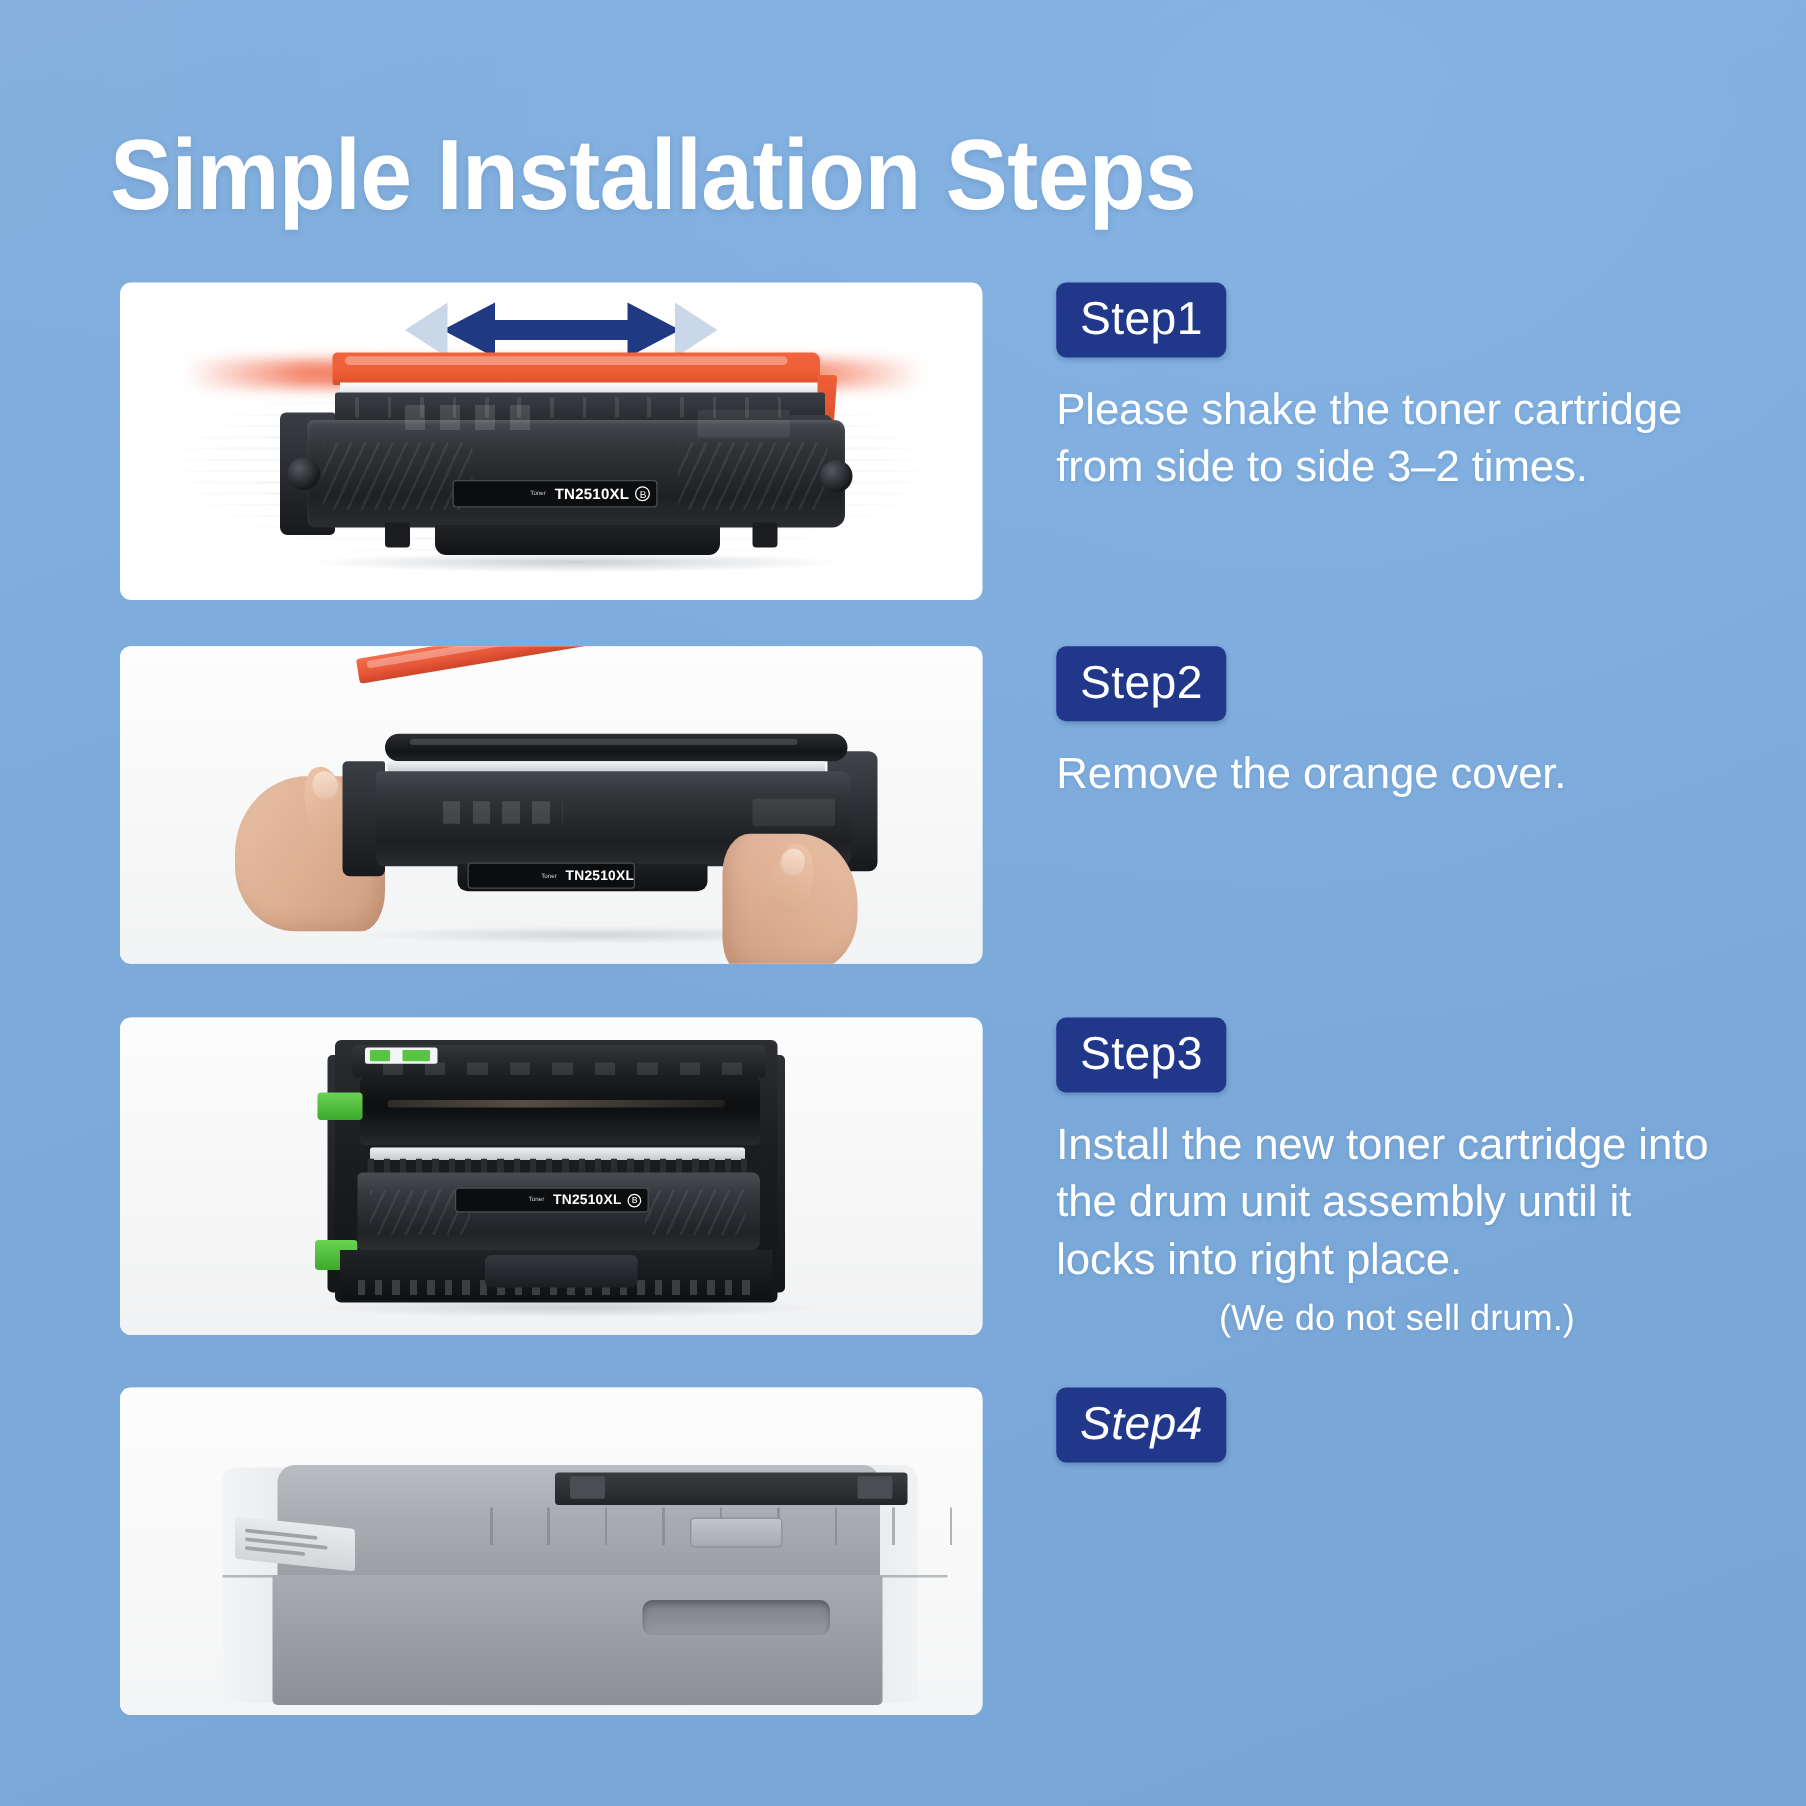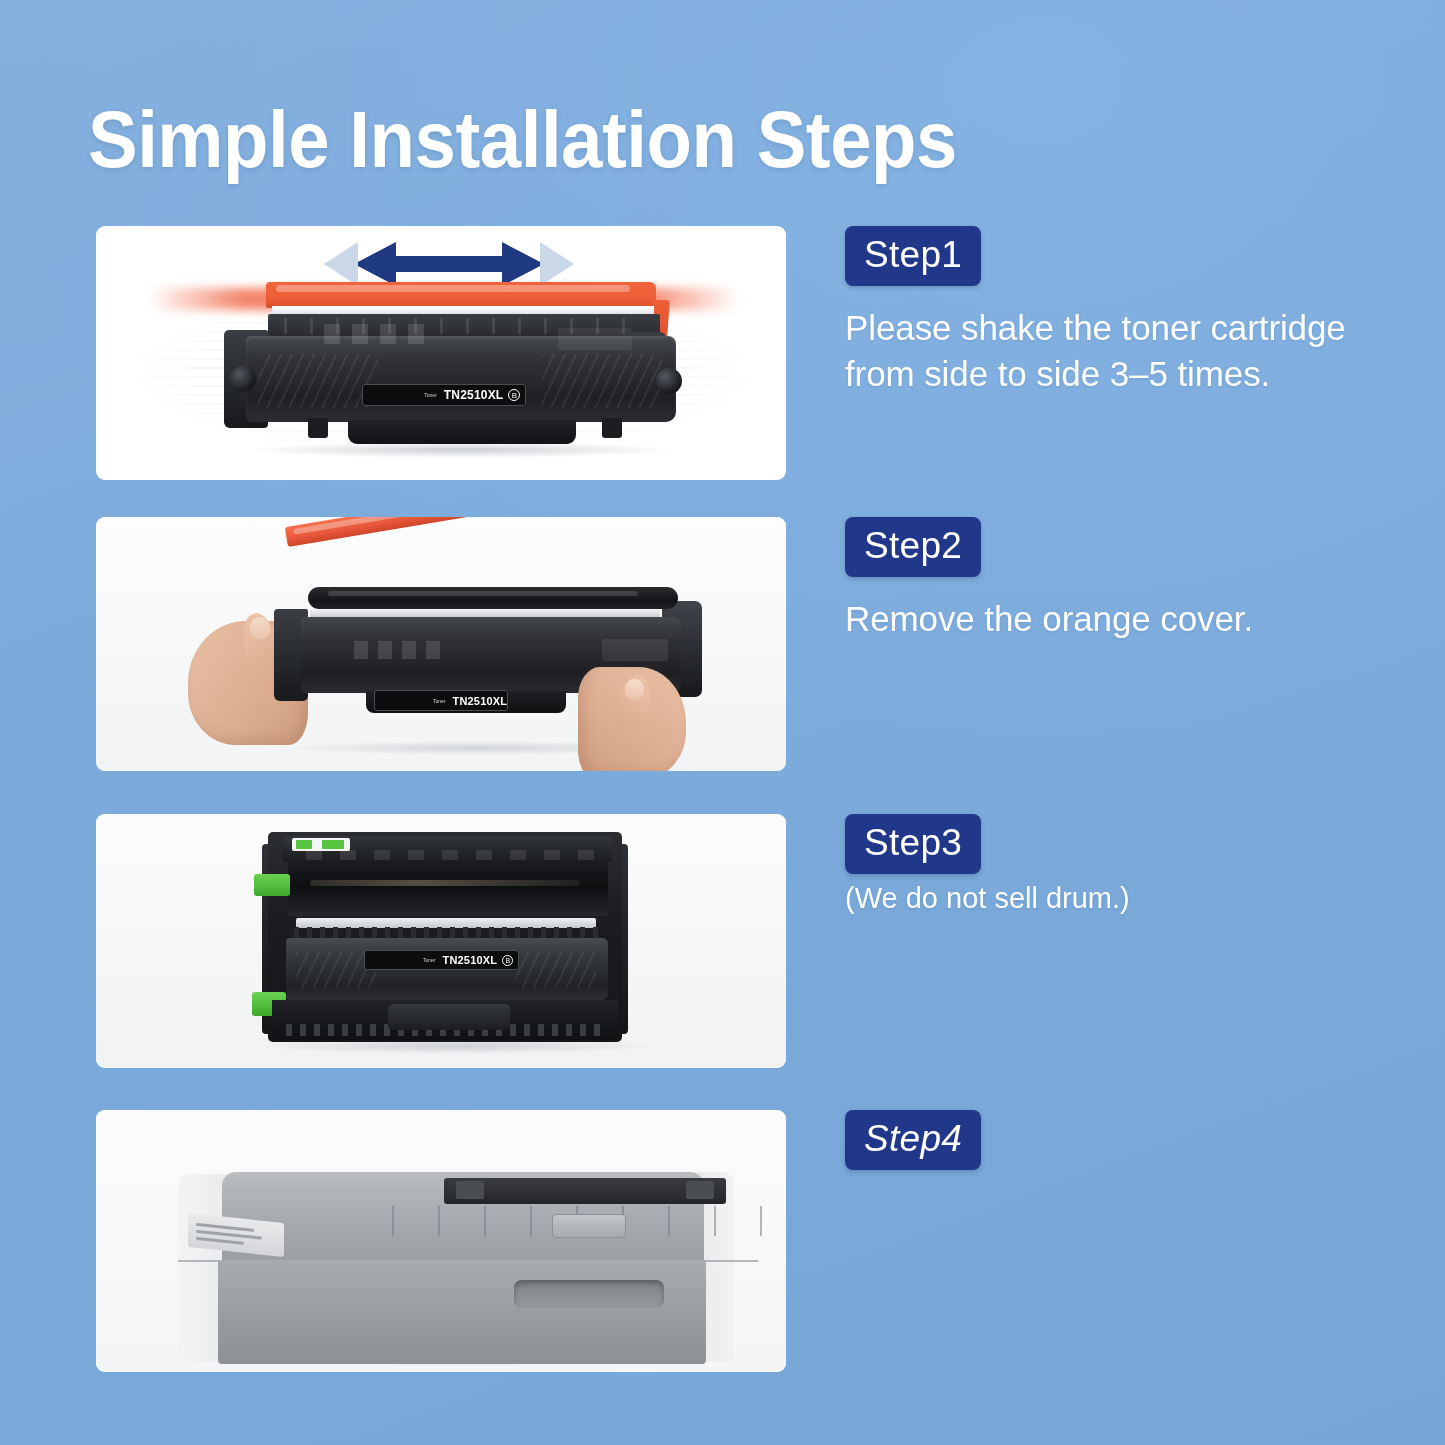--- a/index.html
+++ b/index.html
@@ -77,20 +77,21 @@
     line-height:46px;
     letter-spacing:-.1px;
     text-shadow:0 1px 3px rgba(45,85,135,.16);
   }
   .note{
     margin-top:4px;
     color:#ffffff;
     font-size:29px;
     line-height:40px;
     text-shadow:0 1px 3px rgba(45,85,135,.16);
+    text-align:center;
   }
 
   
   .blurfield{
     position:absolute; left:28px; top:60px;
     width:634px; height:175px;
     background:repeating-linear-gradient(
       to bottom,
       rgba(150,155,162,.30) 0px, rgba(150,155,162,.30) 2px,
       rgba(255,255,255,0) 2px, rgba(255,255,255,0) 9px);
@@ -542,21 +543,21 @@
           <span class="logotxt">IMAGE</span>
         </span>
         <span class="sub">Toner</span>
         <span class="model">TN2510XL</span>
         <span class="bmark">B</span>
       </div>
     </div>
 
     <div class="steptext">
       <span class="badge">Step1</span>
-      <p class="desc">Please shake the toner cartridge from side to side 3–5 times.</p>
+      <p class="desc">Please shake the toner cartridge from side to side 3–2 times.</p>
     </div>
   </div>
 
   <div class="row" id="row2">
 
     <div class="photo">
       <div class="p2bg"></div>
       <div class="c2-shadow"></div>
 
       <div class="c2-cover">
@@ -633,20 +634,21 @@
         <span class="model">TN2510XL</span>
         <span class="bmark">B</span>
       </div>
 
       <div class="d-base"></div>
       <div class="d-handle"></div>
     </div>
 
     <div class="steptext">
       <span class="badge">Step3</span>
+      <p class="desc">Install the new toner cartridge into the drum unit assembly until it locks into right place.</p>
       <p class="note">(We do not sell drum.)</p>
     </div>
   </div>
 
   <div class="row" id="row4">
 
     <div class="photo">
       <div class="p4bg"></div>
       <div class="pr-shadow"></div>
 

